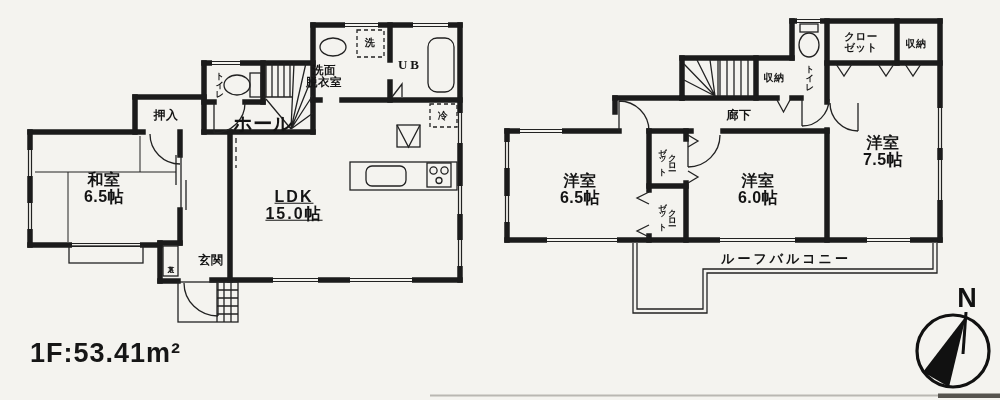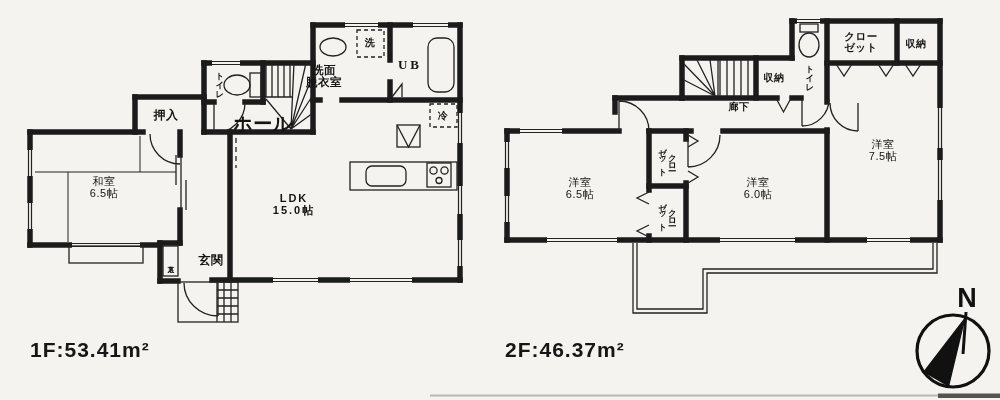--- a/index.html
+++ b/index.html
@@ -4,27 +4,27 @@
 <style>
   :root{
     --wall:#1b1b1b; --line:#222222; --bg:#f4f3ef;
   }
   html,body{margin:0;padding:0;}
   body{width:1000px;height:400px;background:var(--bg);font-family:"Liberation Sans","DejaVu Sans",sans-serif;position:relative;overflow:hidden;}
   .canvas{position:absolute;inset:0;}
   svg{position:absolute;left:0;top:0;}
   .labels{position:absolute;inset:0;pointer-events:none;}
   .lbl{position:absolute;transform:translate(-50%,-50%);color:#141414;white-space:pre-line;text-align:center;line-height:1.08;letter-spacing:0.5px;}
-  .room{font-size:11px;font-weight:400;}
-  .room-lg{font-size:11px;font-weight:600;letter-spacing:2px;}
+  .room{font-size:16px;font-weight:700;}
+  .room-lg{font-size:16px;font-weight:600;letter-spacing:2px;text-decoration:underline;}
   .small{font-size:10px;font-weight:600;}
   .tiny{font-size:9px;font-weight:600;}
   .vert{writing-mode:vertical-rl;text-orientation:upright;line-height:1.05;letter-spacing:0;}
   .vcols{writing-mode:vertical-rl;text-orientation:upright;line-height:1.15;letter-spacing:0;}
-  .area-label{position:absolute;transform:none;font-size:21px;font-weight:600;color:#161616;letter-spacing:1px;white-space:nowrap;}
+  .area-label{position:absolute;transform:none;font-size:27px;font-weight:600;color:#161616;letter-spacing:1px;white-space:nowrap;}
   .wide{letter-spacing:3px;font-family:Liberation Serif, serif;}
   .north{position:absolute;transform:translate(-50%,-50%);font-size:27px;font-weight:800;color:#111;}
 </style>
 </head>
 <body>
 
 <div class="canvas">
 <svg width="1000" height="400" viewBox="0 0 1000 400">
 
   <g stroke="#1b1b1b" stroke-width="5.5" stroke-linecap="square" fill="none">
@@ -274,27 +274,27 @@
   <div class="lbl small wide" style="left:410px;top:65px;font-size:13px">UB</div>
   <div class="lbl tiny" style="left:443px;top:116px;font-size:10px">冷</div>
   <div class="area-label" style="left:30px;top:338px">1F:53.41m²</div>
 
   <div class="lbl room" style="left:580px;top:189px">洋室
 6.5帖</div>
   <div class="lbl room" style="left:758px;top:189px">洋室
 6.0帖</div>
   <div class="lbl room" style="left:883px;top:151px">洋室
 7.5帖</div>
-  <div class="lbl small" style="left:739px;top:107px;font-size:10px">廊下</div>
+  <div class="lbl small" style="left:739px;top:115px;font-size:12px">廊下</div>
   <div class="lbl tiny" style="left:774px;top:78px;font-size:10px">収納</div>
   <div class="lbl tiny" style="left:916px;top:44px;font-size:10px">収納</div>
   <div class="lbl tiny" style="left:861px;top:42px;font-size:10.5px">クロー
 ゼット</div>
   <div class="lbl tiny vert" style="left:810px;top:73px;font-size:8.5px">トイレ</div>
   <div class="lbl tiny vcols" style="left:667px;top:157px;font-size:8.5px">クロー
 ゼット</div>
   <div class="lbl tiny vcols" style="left:667px;top:212px;font-size:8.5px">クロー
 ゼット</div>
-  <div class="area-label" style="left:505px;top:338px">2F:46.37m²</div>
+  <div class="lbl small wide" style="left:786px;top:259px;font-size:13px">ルーフバルコニー</div>
 
   <div class="north" style="left:967px;top:298px">N</div>
 </div>
 </div>
 
 </body></html>

